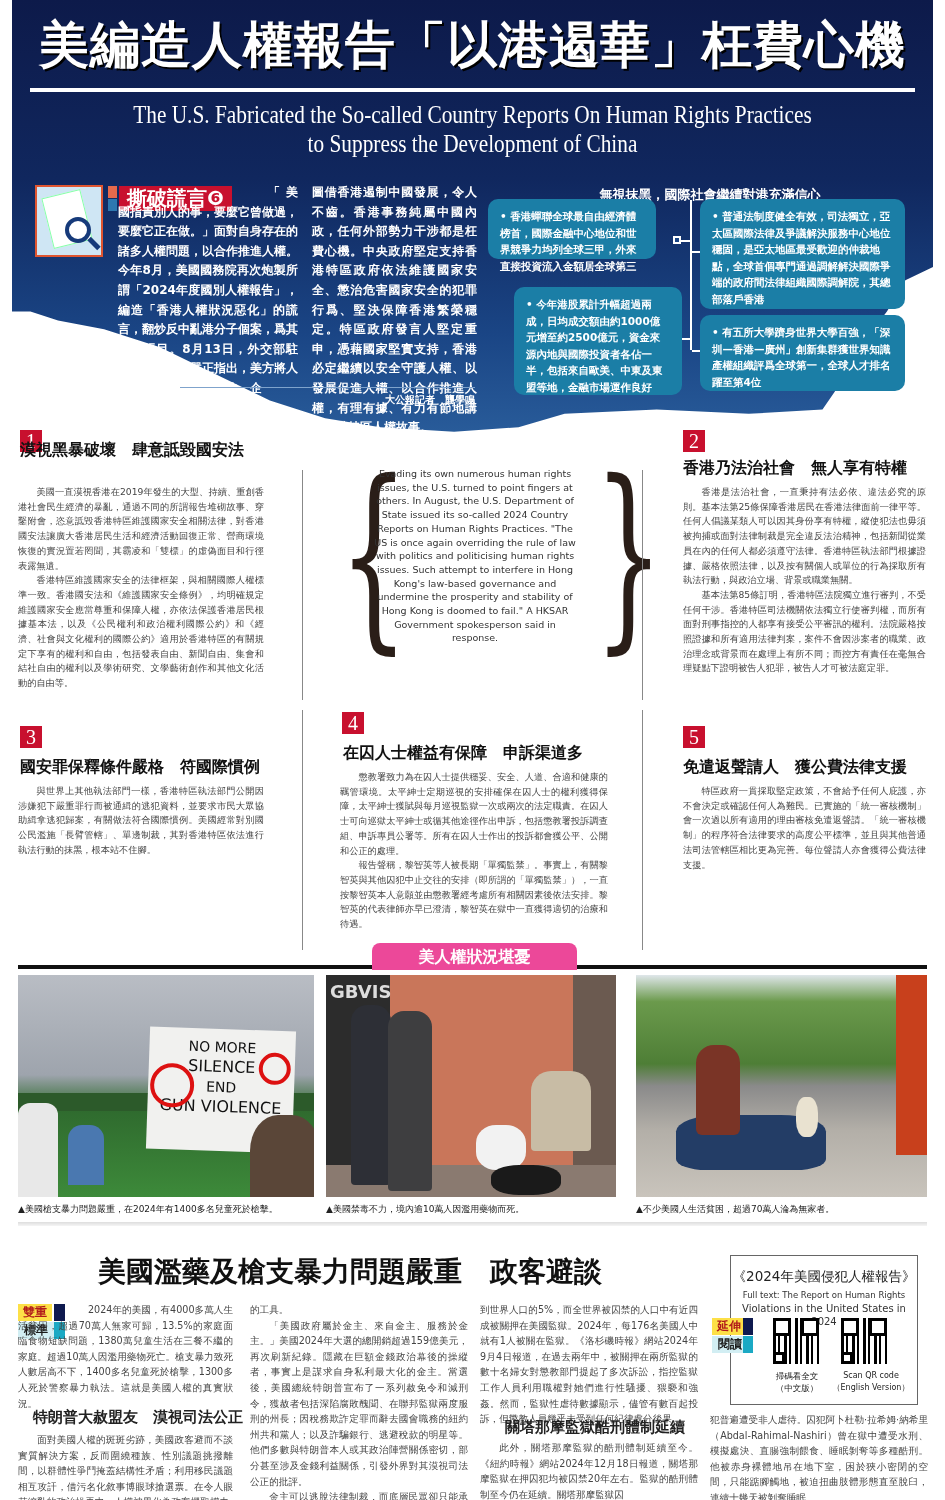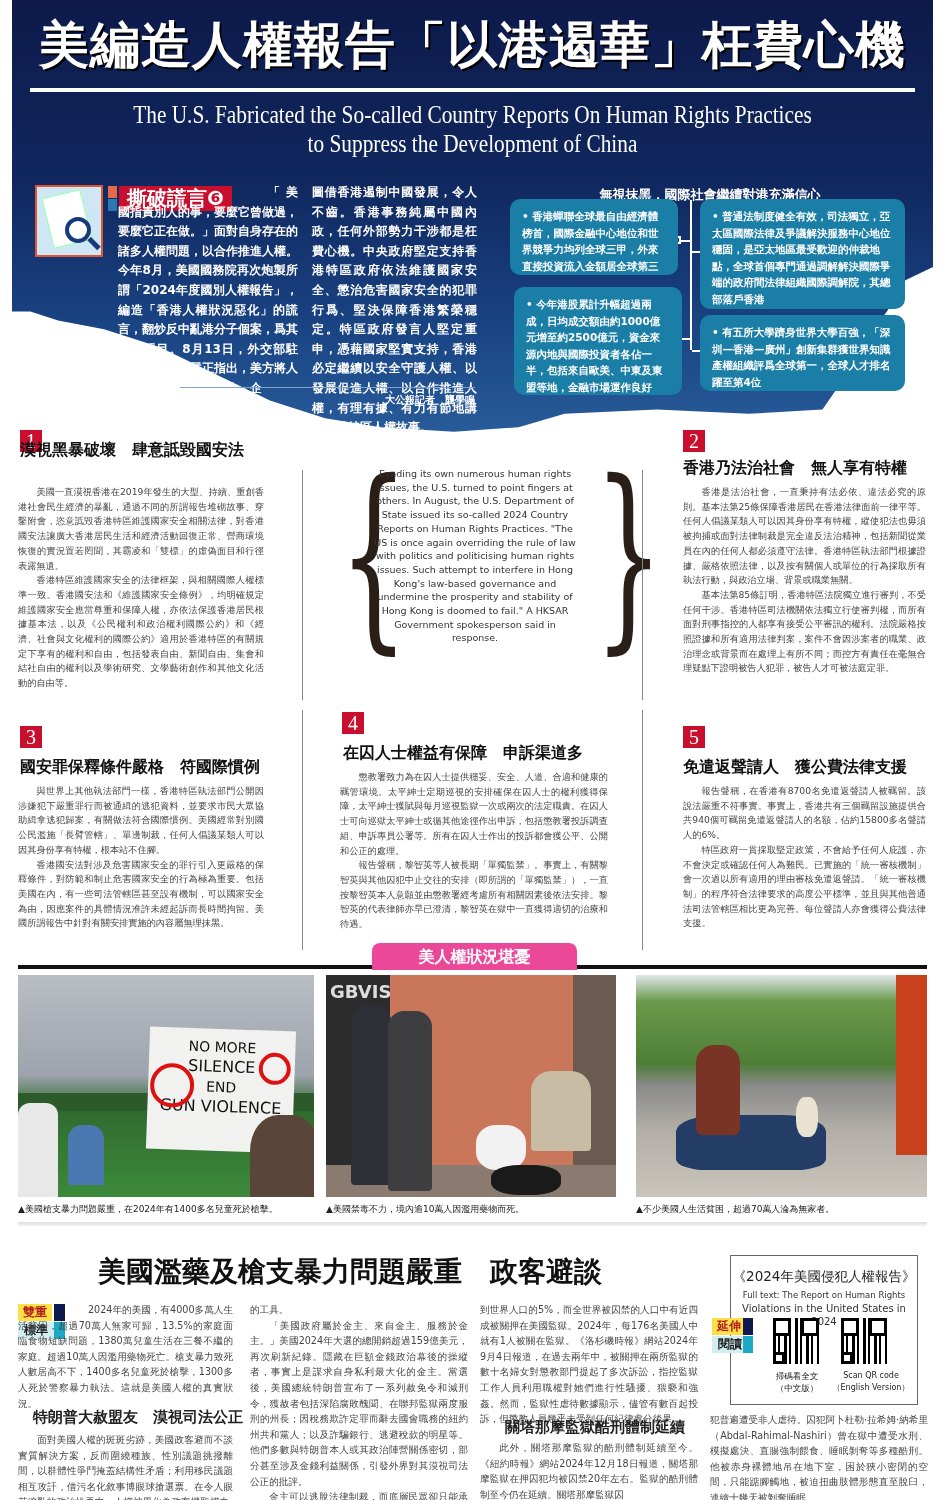--- a/index.html
+++ b/index.html
@@ -78,21 +78,21 @@
 <div class="connector" style="left:690px;top:200px;width:2px;height:150px"></div>
 <div class="connector" style="left:680px;top:240px;width:12px;height:2px"></div>
 <div class="connector" style="left:692px;top:251px;width:10px;height:2px"></div>
 <div class="connector" style="left:680px;top:338px;width:12px;height:2px"></div>
 <div class="connector" style="left:692px;top:350px;width:10px;height:2px"></div>
 <div class="conn-box" style="left:673px;top:236px"></div>
 <div class="conn-box" style="left:700px;top:247px"></div>
 <div class="conn-box" style="left:673px;top:334px"></div>
 <div class="conn-box" style="left:700px;top:346px"></div>
 
-<div class="fact" style="left:510px;top:199px;width:168px;height:76px">• 香港蟬聯全球最自由經濟體榜首，國際金融中心地位和世界競爭力均列全球三甲，外來直接投資流入金額居全球第三</div>
+<div class="fact" style="left:488px;top:199px;width:168px;height:60px">• 香港蟬聯全球最自由經濟體榜首，國際金融中心地位和世界競爭力均列全球三甲，外來直接投資流入金額居全球第三</div>
 <div class="fact" style="left:700px;top:199px;width:205px;height:110px">• 普通法制度健全有效，司法獨立，亞太區國際法律及爭議解決服務中心地位穩固，是亞太地區最受歡迎的仲裁地點，全球首個專門通過調解解決國際爭端的政府間法律組織國際調解院，其總部落戶香港</div>
 <div class="fact" style="left:514px;top:287px;width:168px;height:108px">• 今年港股累計升幅超過兩成，日均成交額由約1000億元增至約2500億元，資金來源內地與國際投資者各佔一半，包括來自歐美、中東及東盟等地，金融市場運作良好</div>
 <div class="fact" style="left:700px;top:315px;width:205px;height:76px">• 有五所大學躋身世界大學百強，「深圳—香港—廣州」創新集群獲世界知識產權組織評爲全球第一，全球人才排名躍至第4位</div>
 
 <div class="sec-num" style="left:20px;top:430px">1</div>
 <div class="sec-title" style="left:20px;top:440px">漠視黑暴破壞　肆意詆毀國安法</div>
 <div class="sec-body" style="left:18px;top:485px;width:246px">
   <p>美國一直漠視香港在2019年發生的大型、持續、重創香港社會民生經濟的暴亂，通過不同的所謂報告堆砌故事、穿鑿附會，恣意詆毀香港特區維護國家安全相關法律，對香港國安法讓廣大香港居民生活和經濟活動回復正常、營商環境恢復的實況置若罔聞，其霸凌和「雙標」的虛偽面目和行徑表露無遺。</p>
   <p>香港特區維護國家安全的法律框架，與相關國際人權標準一致。香港國安法和《維護國家安全條例》，均明確規定維護國家安全應當尊重和保障人權，亦依法保護香港居民根據基本法，以及《公民權利和政治權利國際公約》和《經濟、社會與文化權利的國際公約》適用於香港特區的有關規定下享有的權利和自由，包括發表自由、新聞自由、集會和結社自由的權利以及學術研究、文學藝術創作和其他文化活動的自由等。</p>
 </div>
@@ -106,37 +106,35 @@
 <div class="sec-num" style="left:683px;top:430px">2</div>
 <div class="sec-title" style="left:683px;top:458px">香港乃法治社會　無人享有特權</div>
 <div class="sec-body" style="left:683px;top:485px;width:243px">
   <p>香港是法治社會，一直秉持有法必依、違法必究的原則。基本法第25條保障香港居民在香港法律面前一律平等。任何人倡議某類人可以因其身份享有特權，縱使犯法也毋須被拘捕或面對法律制裁是完全違反法治精神，包括新聞從業員在內的任何人都必須遵守法律。香港特區執法部門根據證據、嚴格依照法律，以及按有關個人或單位的行為採取所有執法行動，與政治立場、背景或職業無關。</p>
   <p>基本法第85條訂明，香港特區法院獨立進行審判，不受任何干涉。香港特區司法機關依法獨立行使審判權，而所有面對刑事指控的人都享有接受公平審訊的權利。法院嚴格按照證據和所有適用法律判案，案件不會因涉案者的職業、政治理念或背景而在處理上有所不同；而控方有責任在毫無合理疑點下證明被告人犯罪，被告人才可被法庭定罪。</p>
 </div>
 
 <div class="sec-num" style="left:20px;top:726px">3</div>
 <div class="sec-title" style="left:20px;top:757px">國安罪保釋條件嚴格　符國際慣例</div>
 <div class="sec-body" style="left:18px;top:784px;width:246px">
-  <p>與世界上其他執法部門一樣，香港特區執法部門公開因涉嫌犯下嚴重罪行而被通緝的逃犯資料，並要求市民大眾協助緝拿逃犯歸案，有關做法符合國際慣例。美國經常對別國公民濫施「長臂管轄」、單邊制裁，任何人倡議某類人可以因其身份享有特權，根本站不住腳。</p>
-  <p>香港國安法對涉及危害國家安全的罪行引入更嚴格的保釋條件，對防範和制止危害國家安全的行為極為重要。包括美國在內，有一些司法管轄區甚至設有機制，可以國家安全為由，因應案件的具體情況准許未經起訴而長時間拘留。美國所謂報告中針對有關安排實施的內容屬無理抹黑。</p>
+  <p>與世界上其他執法部門一樣，香港特區執法部門公開因涉嫌犯下嚴重罪行而被通緝的逃犯資料，並要求市民大眾協助緝拿逃犯歸案，有關做法符合國際慣例。美國經常對別國公民濫施「長臂管轄」、單邊制裁，其對香港特區依法進行執法行動的抹黑，根本站不住腳。</p>
 </div>
 <div class="vrule" style="left:302px;top:710px;height:240px"></div>
 
 <div class="sec-num" style="left:342px;top:712px">4</div>
 <div class="sec-title" style="left:343px;top:743px">在囚人士權益有保障　申訴渠道多</div>
 <div class="sec-body" style="left:340px;top:770px;width:268px">
   <p>懲教署致力為在囚人士提供穩妥、安全、人道、合適和健康的羈管環境。太平紳士定期巡視的安排確保在囚人士的權利獲得保障，太平紳士獲賦與每月巡視監獄一次或兩次的法定職責。在囚人士可向巡獄太平紳士或循其他途徑作出申訴，包括懲教署投訴調查組、申訴專員公署等。所有在囚人士作出的投訴都會獲公平、公開和公正的處理。</p>
   <p>報告聲稱，黎智英等人被長期「單獨監禁」。事實上，有關黎智英與其他囚犯中止交往的安排（即所謂的「單獨監禁」），一直按黎智英本人意願並由懲教署經考慮所有相關因素後依法安排。黎智英的代表律師亦早已澄清，黎智英在獄中一直獲得適切的治療和待遇。</p>
 </div>
 <div class="vrule" style="left:642px;top:710px;height:240px"></div>
 
 <div class="sec-num" style="left:683px;top:726px">5</div>
 <div class="sec-title" style="left:683px;top:757px">免遣返聲請人　獲公費法律支援</div>
 <div class="sec-body" style="left:683px;top:784px;width:243px">
-  <p>報告聲稱，在香港有8700名免遣返聲請人被羈留。該說法嚴重不符事實。事實上，香港共有三個羈留設施提供合共940個可羈留免遣返聲請人的名額，佔約15800多名聲請人的6%。</p>
   <p>特區政府一貫採取堅定政策，不會給予任何人庇護，亦不會決定或確認任何人為難民。已實施的「統一審核機制」會一次過以所有適用的理由審核免遣返聲請。「統一審核機制」的程序符合法律要求的高度公平標準，並且與其他普通法司法管轄區相比更為完善。每位聲請人亦會獲得公費法律支援。</p>
 </div>
 
 <div class="banner-line"></div>
 <div class="banner-tab">美人權狀況堪憂</div>
 
 <div class="photo" style="left:18px;width:296px;background:linear-gradient(180deg,#b9bdc4 0%,#9ea4ad 45%,#2f6a2e 60%,#3d8a3a 100%)">
   <div style="position:absolute;left:0;top:118px;width:296px;height:18px;background:#2c5a2a"></div>
   <div style="position:absolute;left:130px;top:54px;width:146px;height:122px;background:#f1f1ef;transform:rotate(2deg);font-family:'DejaVu Sans',sans-serif;font-size:14px;line-height:20px;color:#111;text-align:center;padding-top:8px">
     <div>NO MORE</div>

